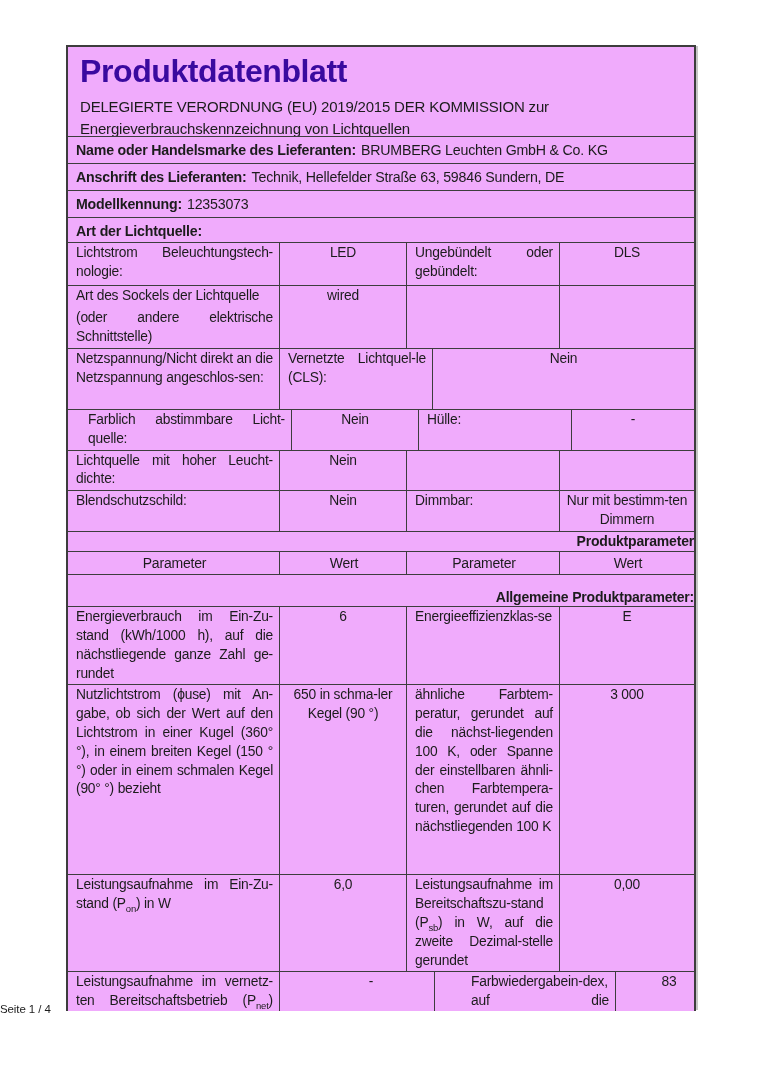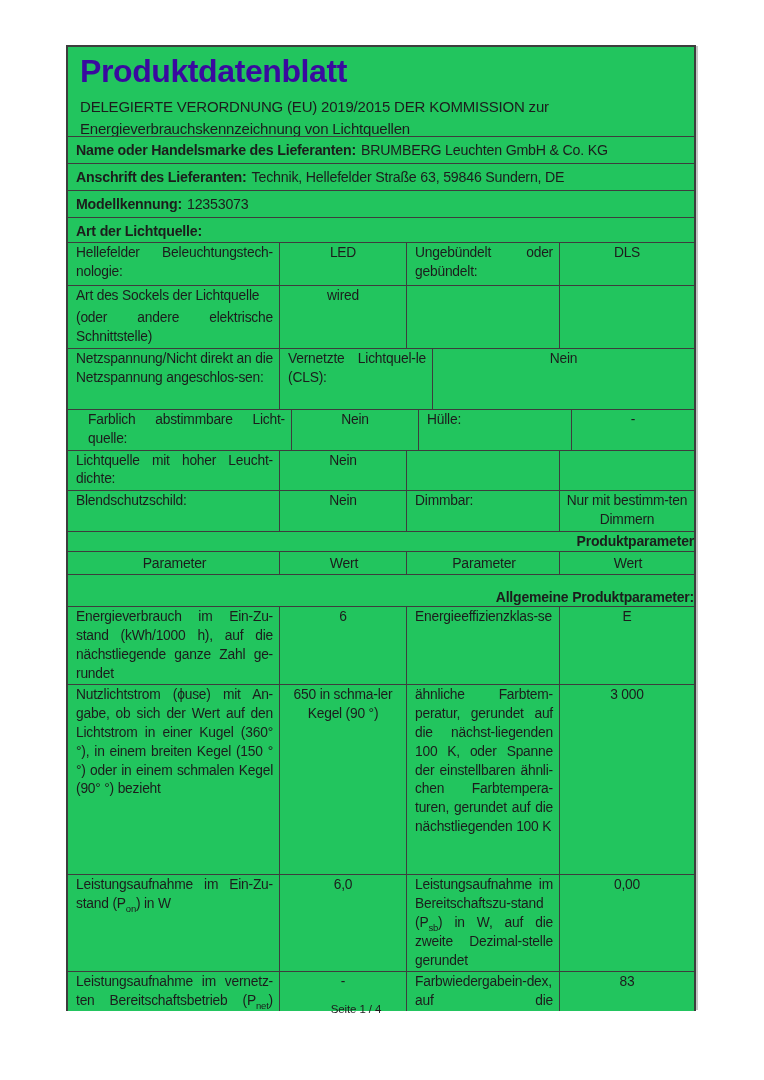--- a/index.html
+++ b/index.html
@@ -9,21 +9,21 @@
     font-family: "Liberation Sans", "DejaVu Sans", sans-serif;
     color: #1c1c1c;
     position: relative;
     overflow: hidden;
   }
   .doc {
     position: absolute;
     left: 66px;
     top: 45px;
     width: 630px;
-    background: #22c55e;
+    background: #f0abfc;
     border: 2px solid #3d3d3d;
     border-bottom: none;
     box-shadow: 3px 0 0 -1px #c6c6c6;
   }
   .row { border-top: 1.5px solid #3d3d3d; display: flex; }
   .block { display: block; }
 
   
   .title-block { border-top: none; height: 89px; padding: 6px 12px 0; overflow: hidden; }
   .doc-title {
@@ -55,36 +55,36 @@
   
   .r1 { min-height: 43px; }
   .r2 { min-height: 63px; }
   .r3 { min-height: 61px; }
   .r4 { min-height: 39px; padding-left: 12px; }
   .r5 { min-height: 40px; }
   .r6 { min-height: 40px; }
   .ra { min-height: 76px; }
   .rb { min-height: 190px; }
   .rc { min-height: 96px; }
-  .rd { height: 40px; overflow: hidden; }
+  .rd { height: 40px; overflow: hidden; gap: 28px; }
 
   
   .band {
     display: block; text-align: right; font-weight: bold;
     font-size: 14px; line-height: 17.5px; min-height: 20px; padding-top: 1px;
     letter-spacing: -0.2px;
   }
   .band2 { min-height: 24px; padding-top: 14px; }
   .hdr { min-height: 23px; }
   .hdr .c { text-align: center; font-size: 14px; padding-top: 2px; }
 
   
   .page-num {
     position: absolute; top: 1003px; left: 0; width: 712px;
-    text-align: center; font-size: 11.5px; letter-spacing: -0.1px; color: #1c1c1c;
+    text-align: left; font-size: 11.5px; letter-spacing: -0.1px; color: #1c1c1c;
   }
 </style>
 </head>
 <body>
 
 <div class="doc">
 
   <div class="title-block block">
     <div class="doc-title">Produktdatenblatt</div>
     <div class="reg">DELEGIERTE VERORDNUNG (EU) 2019/2015 DER KOMMISSION zur</div>
@@ -98,21 +98,21 @@
     <span class="lbl">Anschrift des Lieferanten:</span><span class="val">Technik, Hellefelder Straße 63, 59846 Sundern, DE</span>
   </div>
   <div class="row info">
     <span class="lbl">Modellkennung:</span><span class="val">12353073</span>
   </div>
   <div class="row info info-art">
     <span class="lbl">Art der Lichtquelle:</span>
   </div>
 
   <div class="row r1">
-    <div class="c c1">Hellefelder Beleuchtungstech-nologie:</div>
+    <div class="c c1">Lichtstrom Beleuchtungstech-nologie:</div>
     <div class="c c2 valcell">LED</div>
     <div class="c c3">Ungebündelt oder gebündelt:</div>
     <div class="c c4 valcell">DLS</div>
   </div>
   <div class="row r2">
     <div class="c c1">
       <div>Art des Sockels der Lichtquelle</div>
       <div class="p2gap">(oder andere elektrische Schnittstelle)</div>
     </div>
     <div class="c c2 valcell">wired</div>

